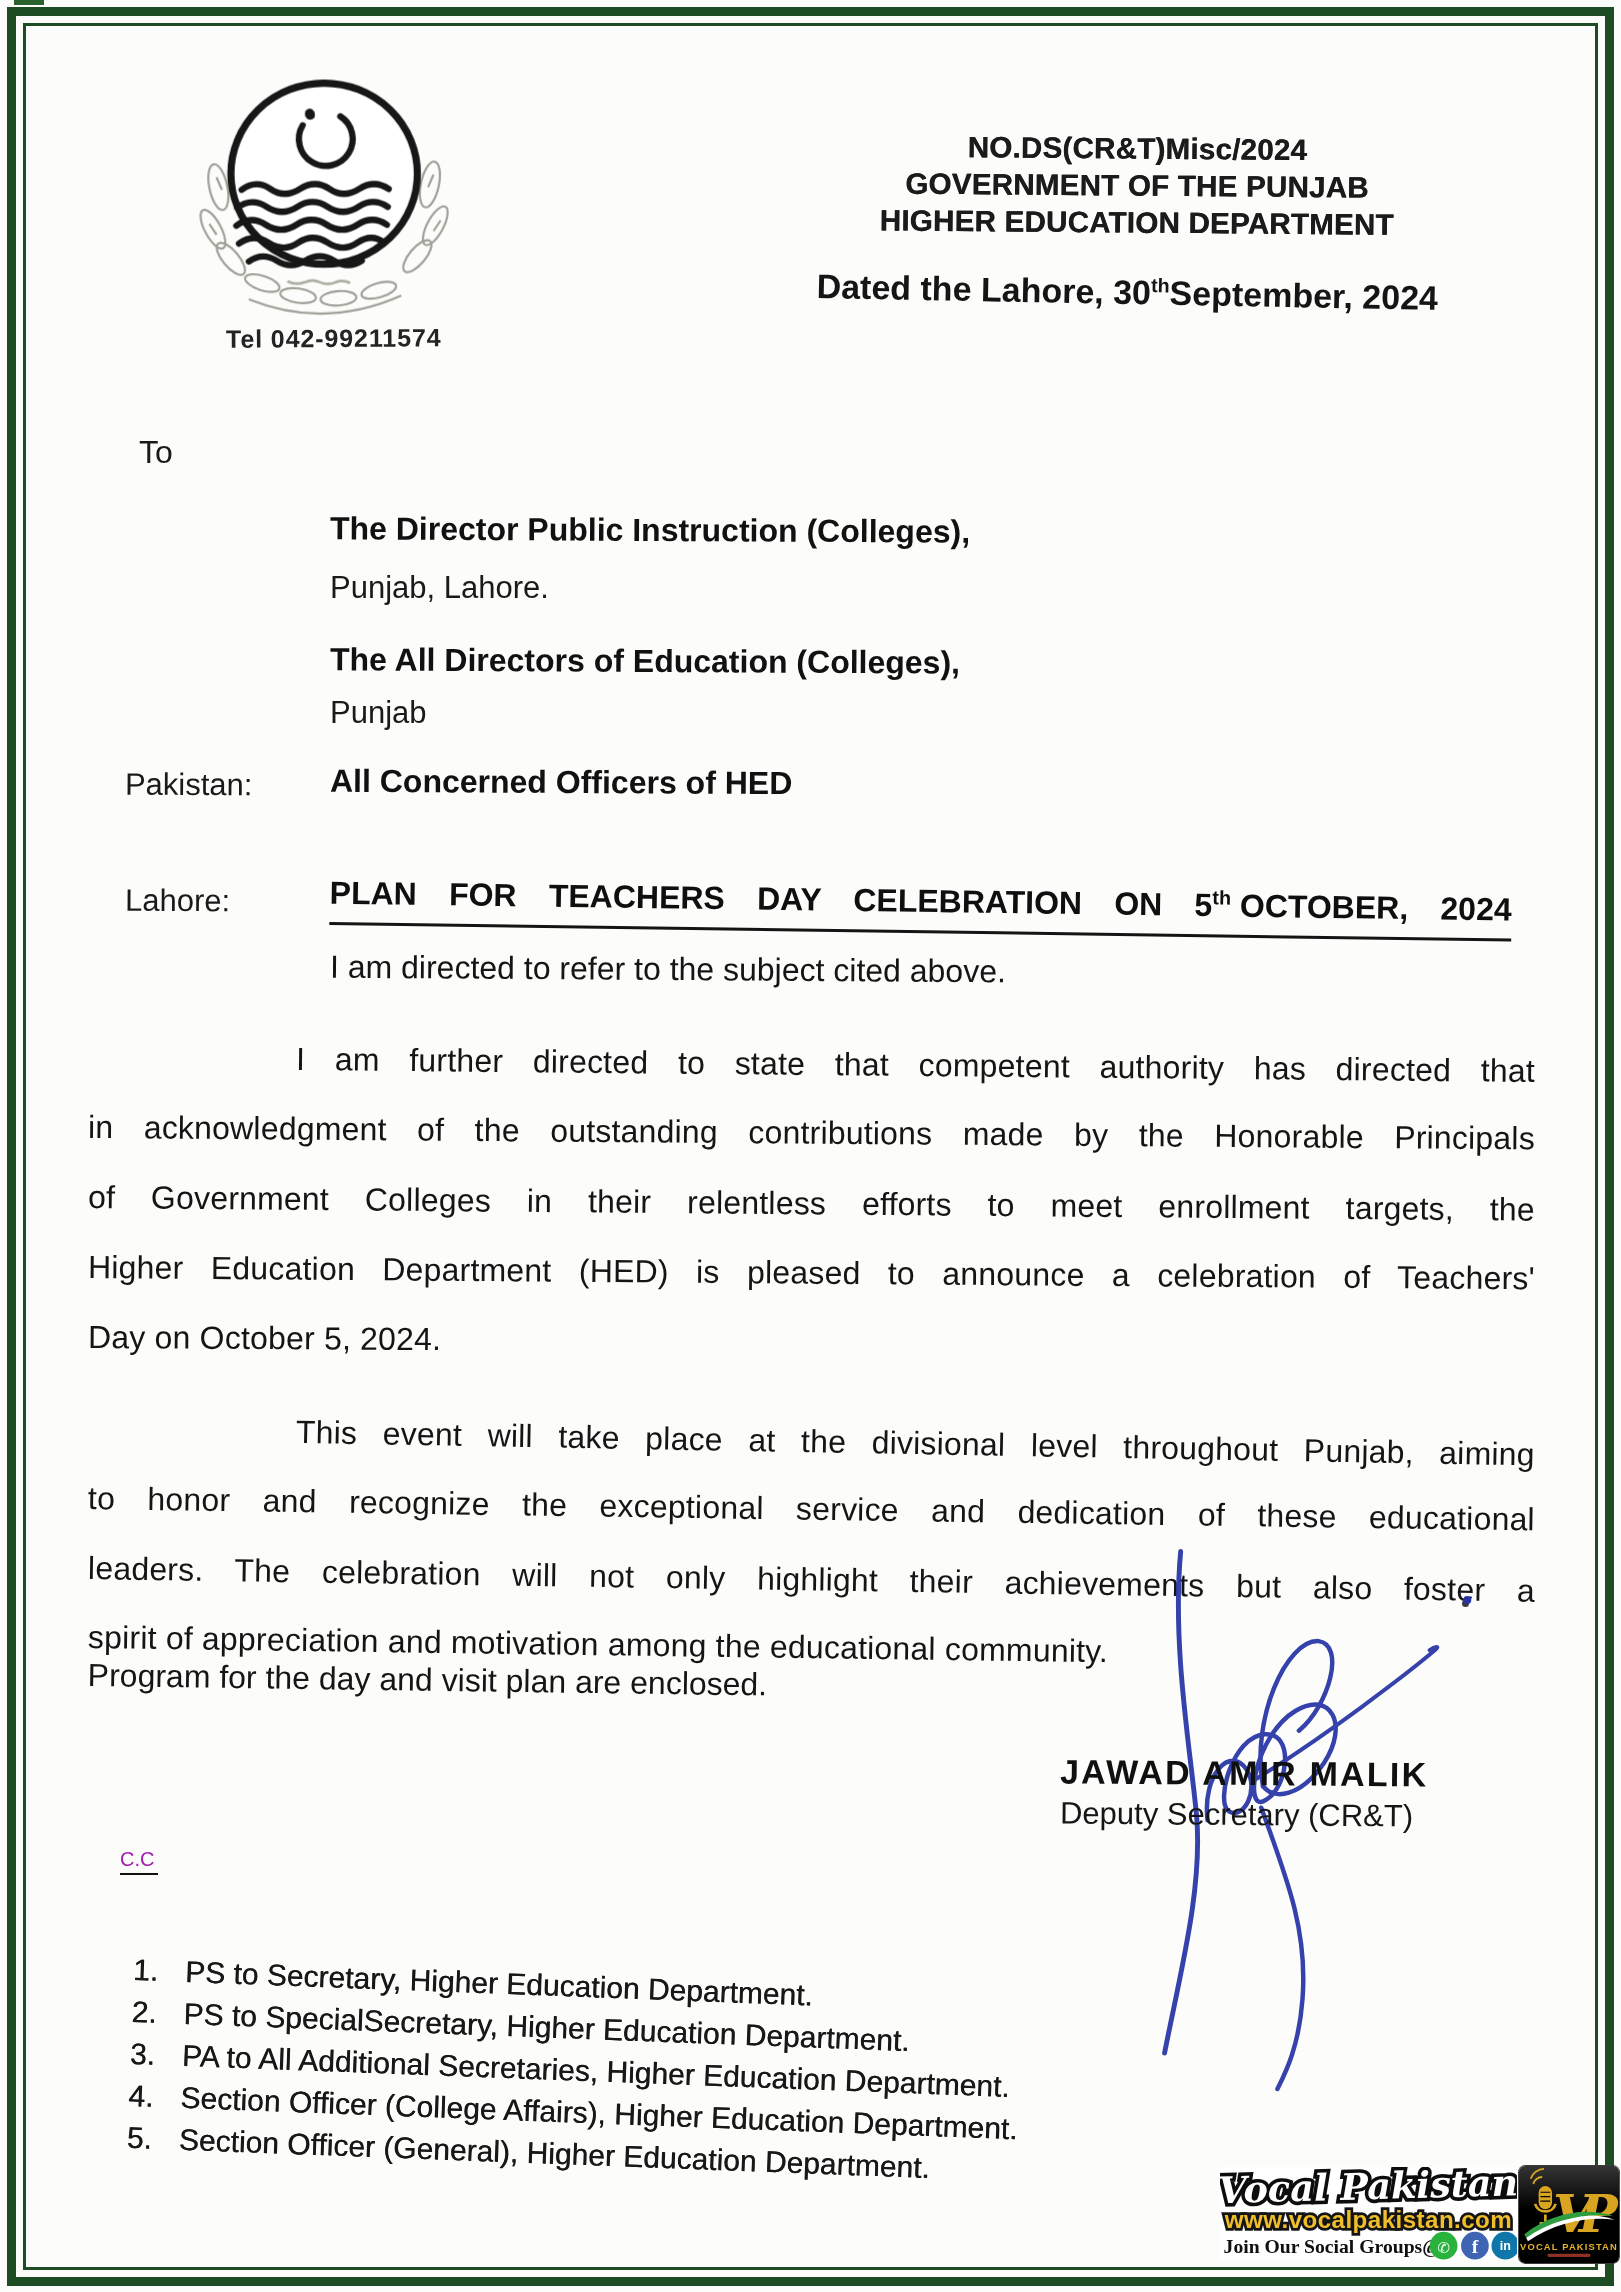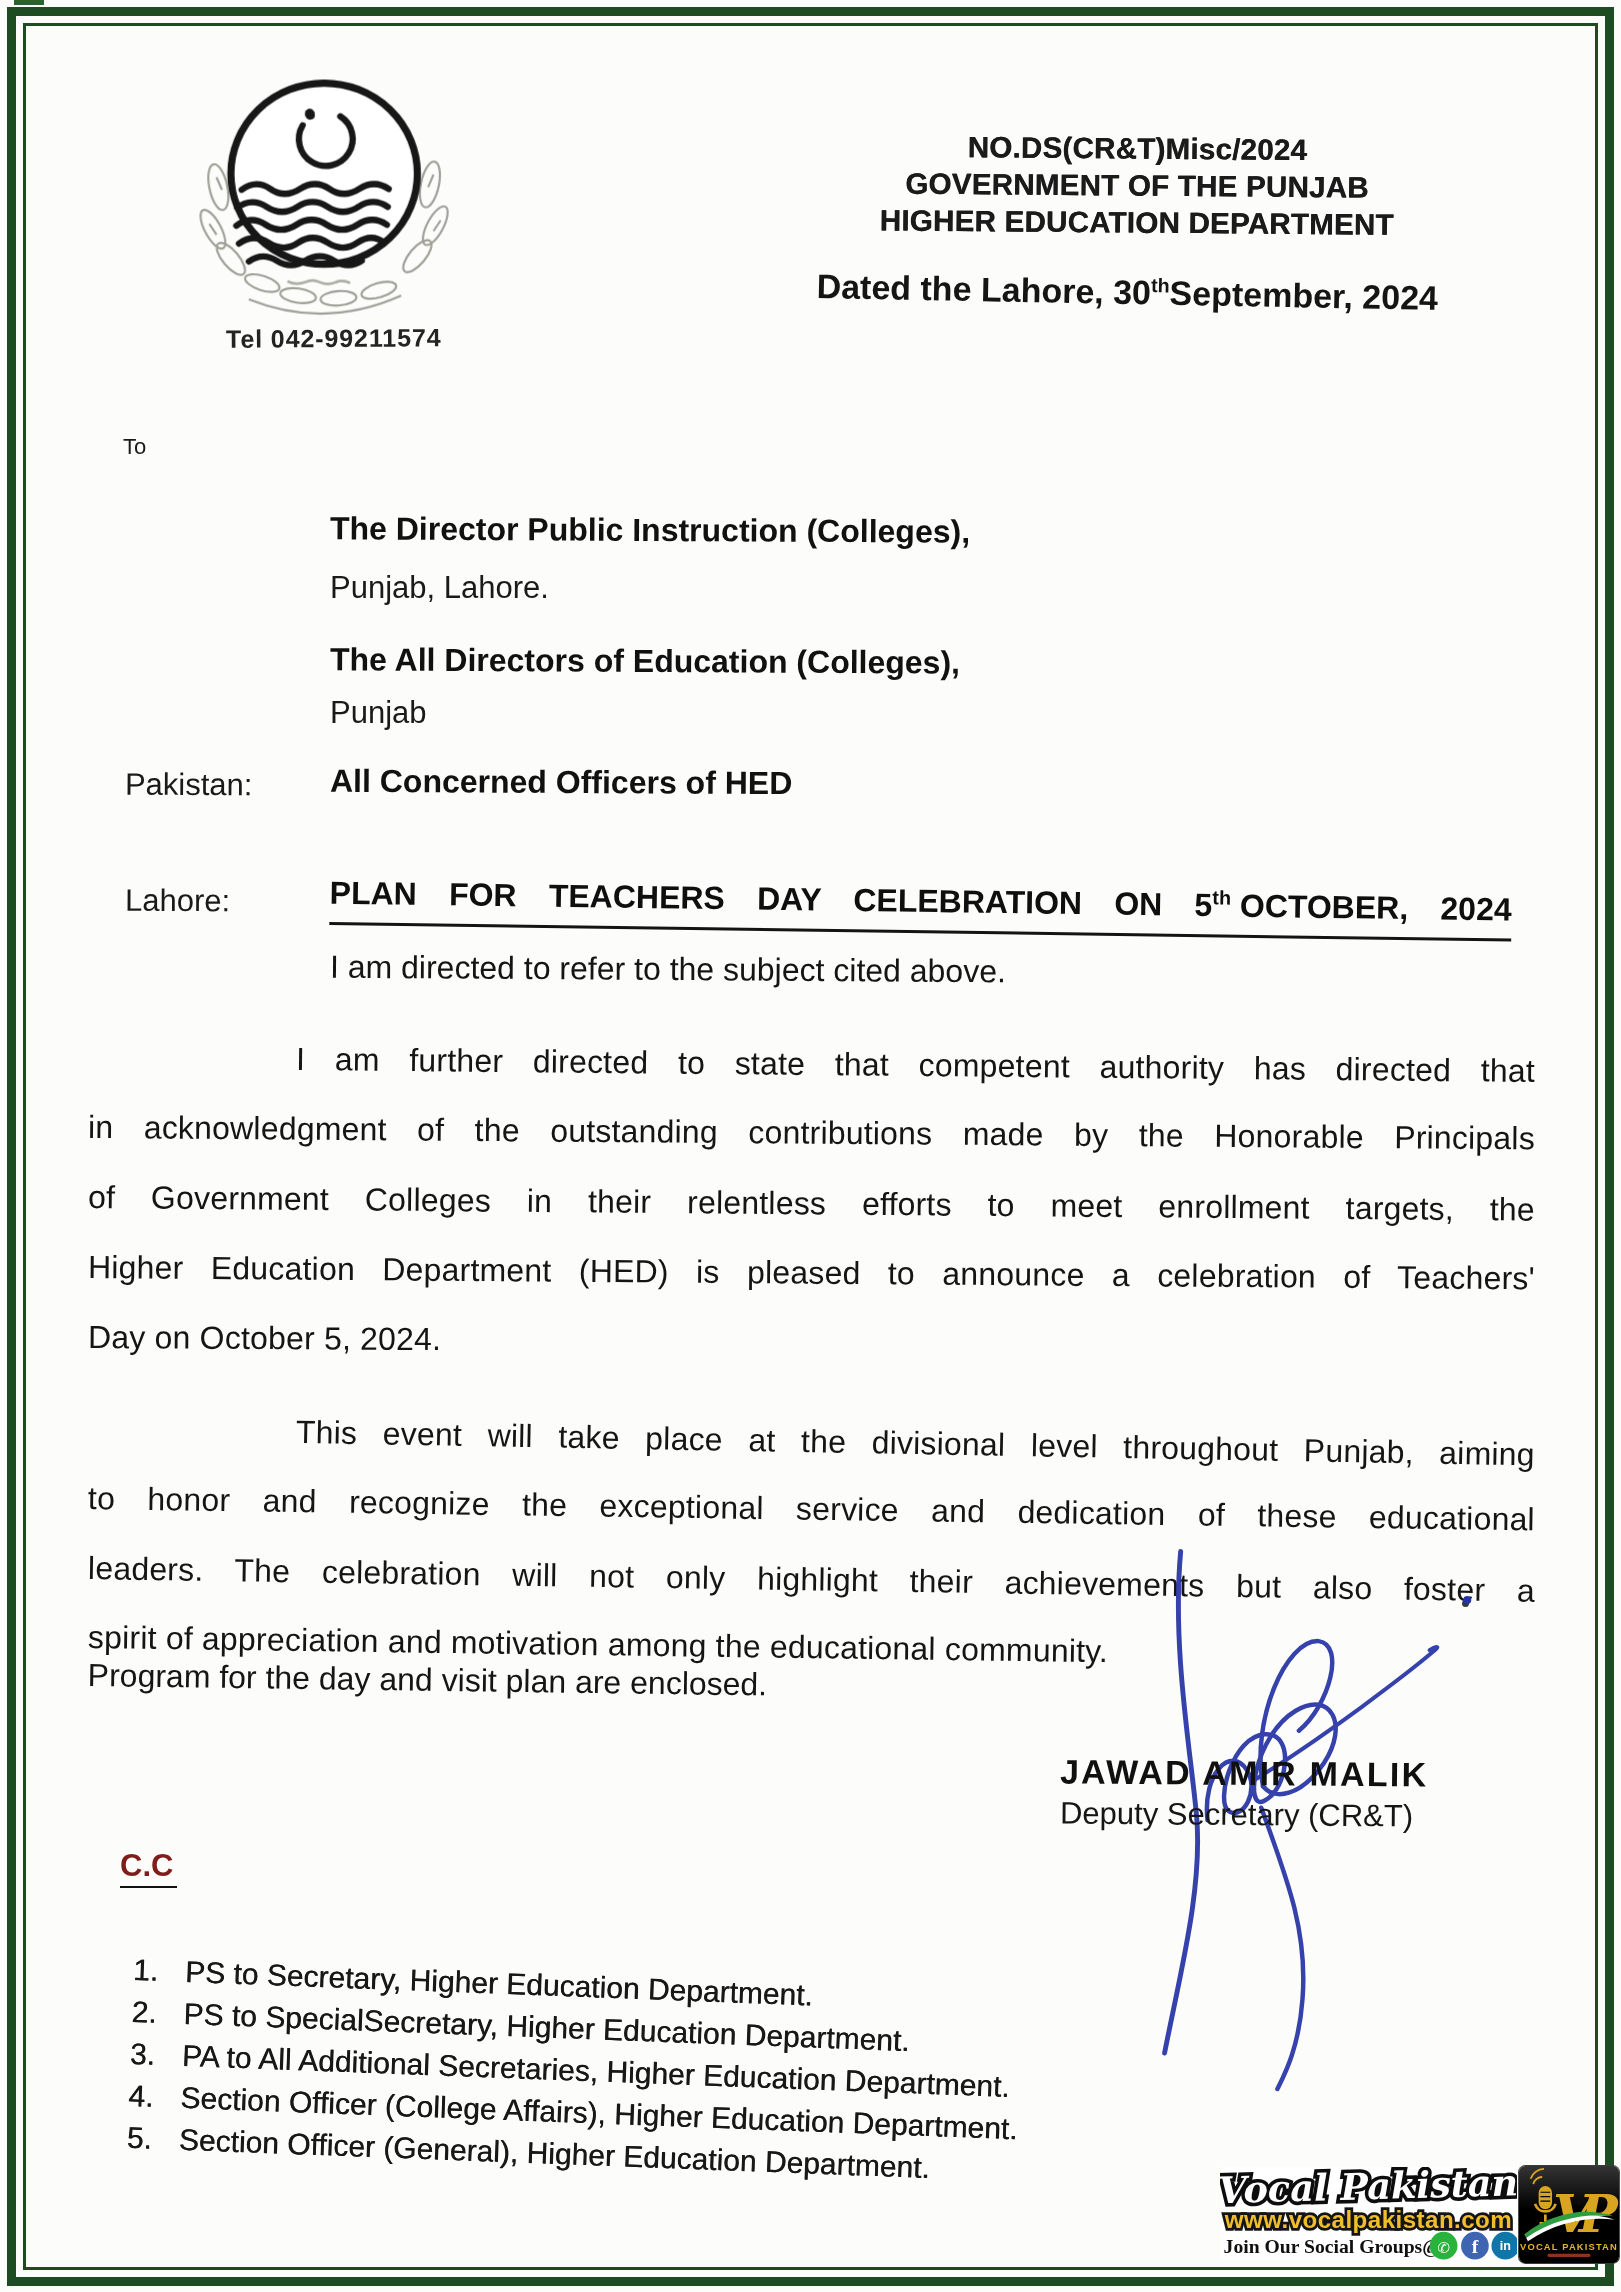--- a/index.html
+++ b/index.html
@@ -39,21 +39,21 @@
        font-size:32px; line-height:41px; color:#151515; letter-spacing:0.2px;
        text-align:justify; text-align-last:justify;
        transform-origin:left center; }
   .body-line.lastline { text-align-last:left; }
   .ind { text-indent:208px; }
 
   .sig-name  { left:1060px; top:1754px; font-size:34px; font-weight:700; letter-spacing:2.2px;
                transform:rotate(.5deg); color:#101010; }
   .sig-title { left:1060px; top:1797px; font-size:31px; transform:rotate(.5deg); color:#161616; }
 
-  .cc-label { left:120px; top:1848px; font-size:31px; font-weight:700; color:#7f1d1d;
+  .cc-label { left:120px; top:1848px; font-size:20px; font-weight:400; color:#a21caf;
               border-bottom:2.7px solid #111; padding:0 3.6px 1.8px 0; }
   .cc-list { left:134px; top:1949px; width:1254px; transform:rotate(2.15deg);
              transform-origin:left top; }
   .cc-item { display:flex; font-size:30px; line-height:42px; color:#181818;
              text-shadow:0.4px 0 0 currentColor; }
   .cc-no { width:52px; flex:0 0 52px; }
 
   .stray-dot { left:1462px; top:1600px; width:7.2px; height:7.2px; background:#3a3a3a; border-radius:50%; }
 
   .wm-panel { left:1220px; top:2167px; width:297px; height:93px; background:#ffffff; }
@@ -100,21 +100,21 @@
   </svg>
   <div class="abs tel">Tel 042-99211574</div>
 
   <div class="abs hdr-block">
     <div>NO.DS(CR&amp;T)Misc/2024</div>
     <div>GOVERNMENT OF THE PUNJAB</div>
     <div>HIGHER EDUCATION DEPARTMENT</div>
   </div>
   <div class="abs date-line"><span>Dated the Lahore, 30</span><sup>th</sup><span>September, 2024</span></div>
 
-  <div class="abs plain" style="left:123px; top:434px; font-size:22px;">To</div>
+  <div class="abs plain" style="left:139px; top:434px; font-size:32px;">To</div>
 
   <div class="abs boldline" style="left:330px; top:512px; transform:rotate(.3deg);">The Director Public Instruction (Colleges),</div>
   <div class="abs plain" style="left:330px; top:570px;">Punjab, Lahore.</div>
 
   <div class="abs boldline" style="left:330px; top:643px; transform:rotate(.3deg);">The All Directors of Education (Colleges),</div>
   <div class="abs plain" style="left:330px; top:695px;">Punjab</div>
 
   <div class="abs plain" style="left:125px; top:767px; transform:rotate(.3deg);">Pakistan:</div>
   <div class="abs boldline" style="left:330px; top:764px; transform:rotate(.3deg);">All Concerned Officers of HED</div>
 

